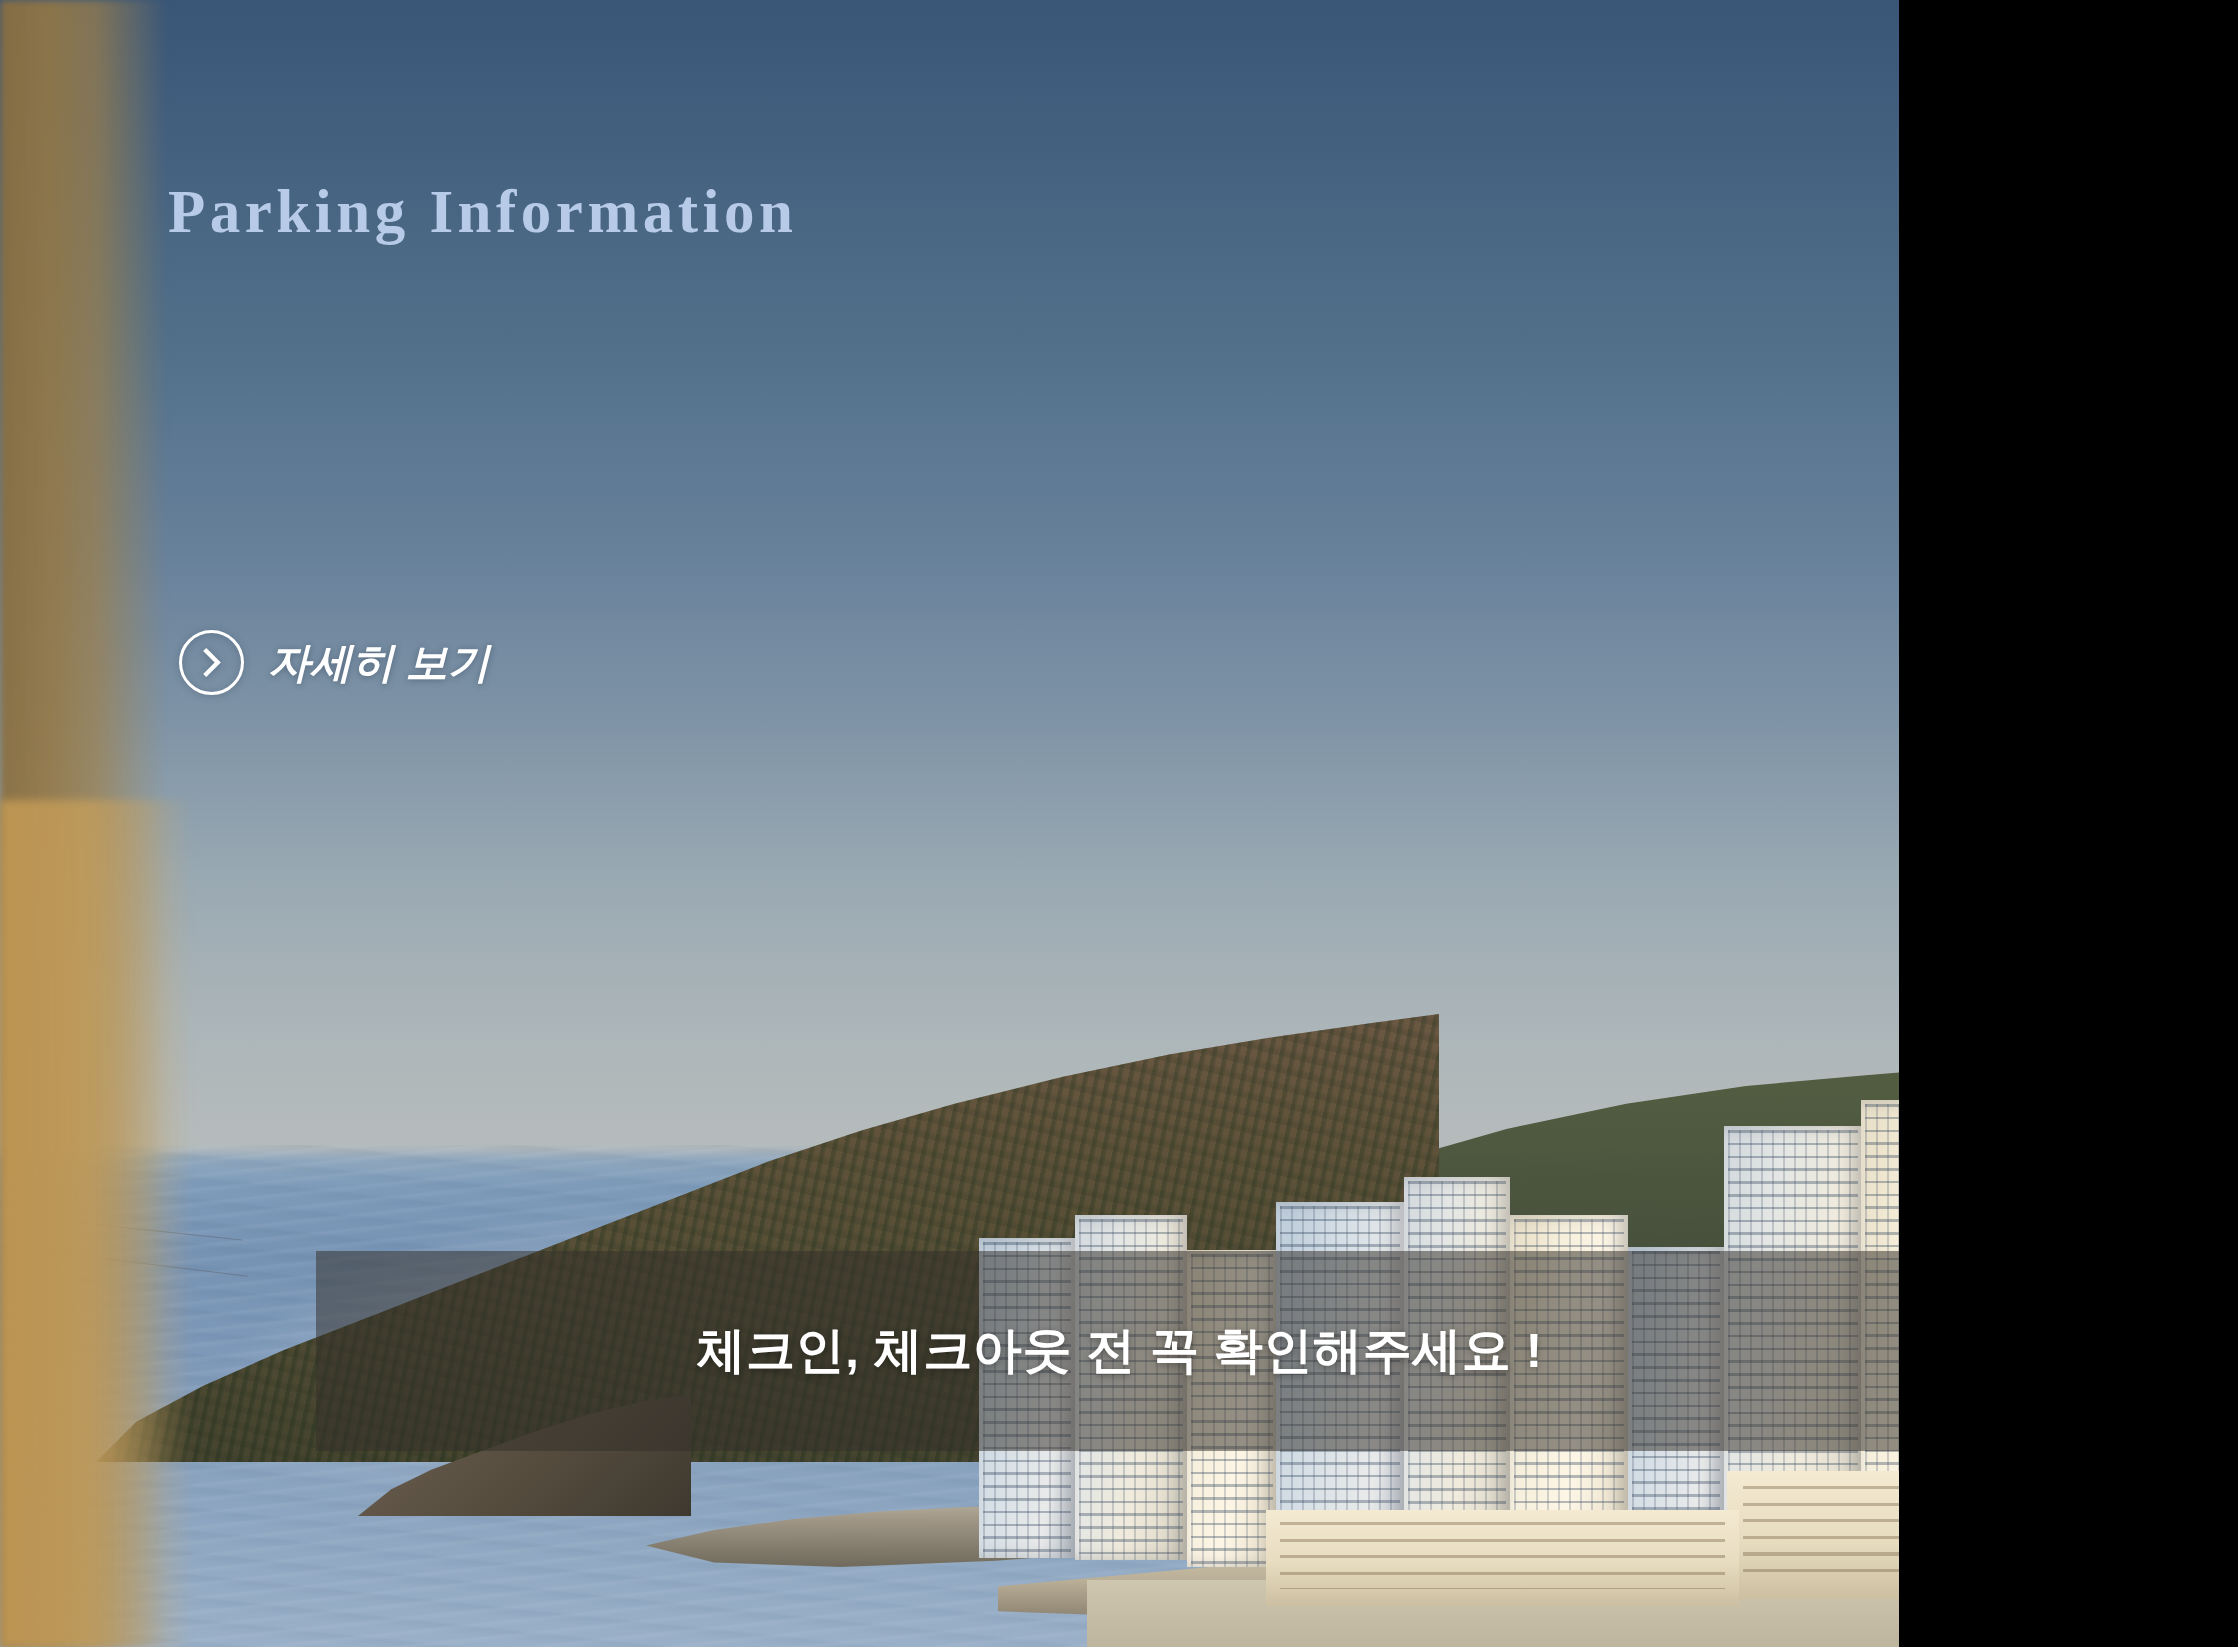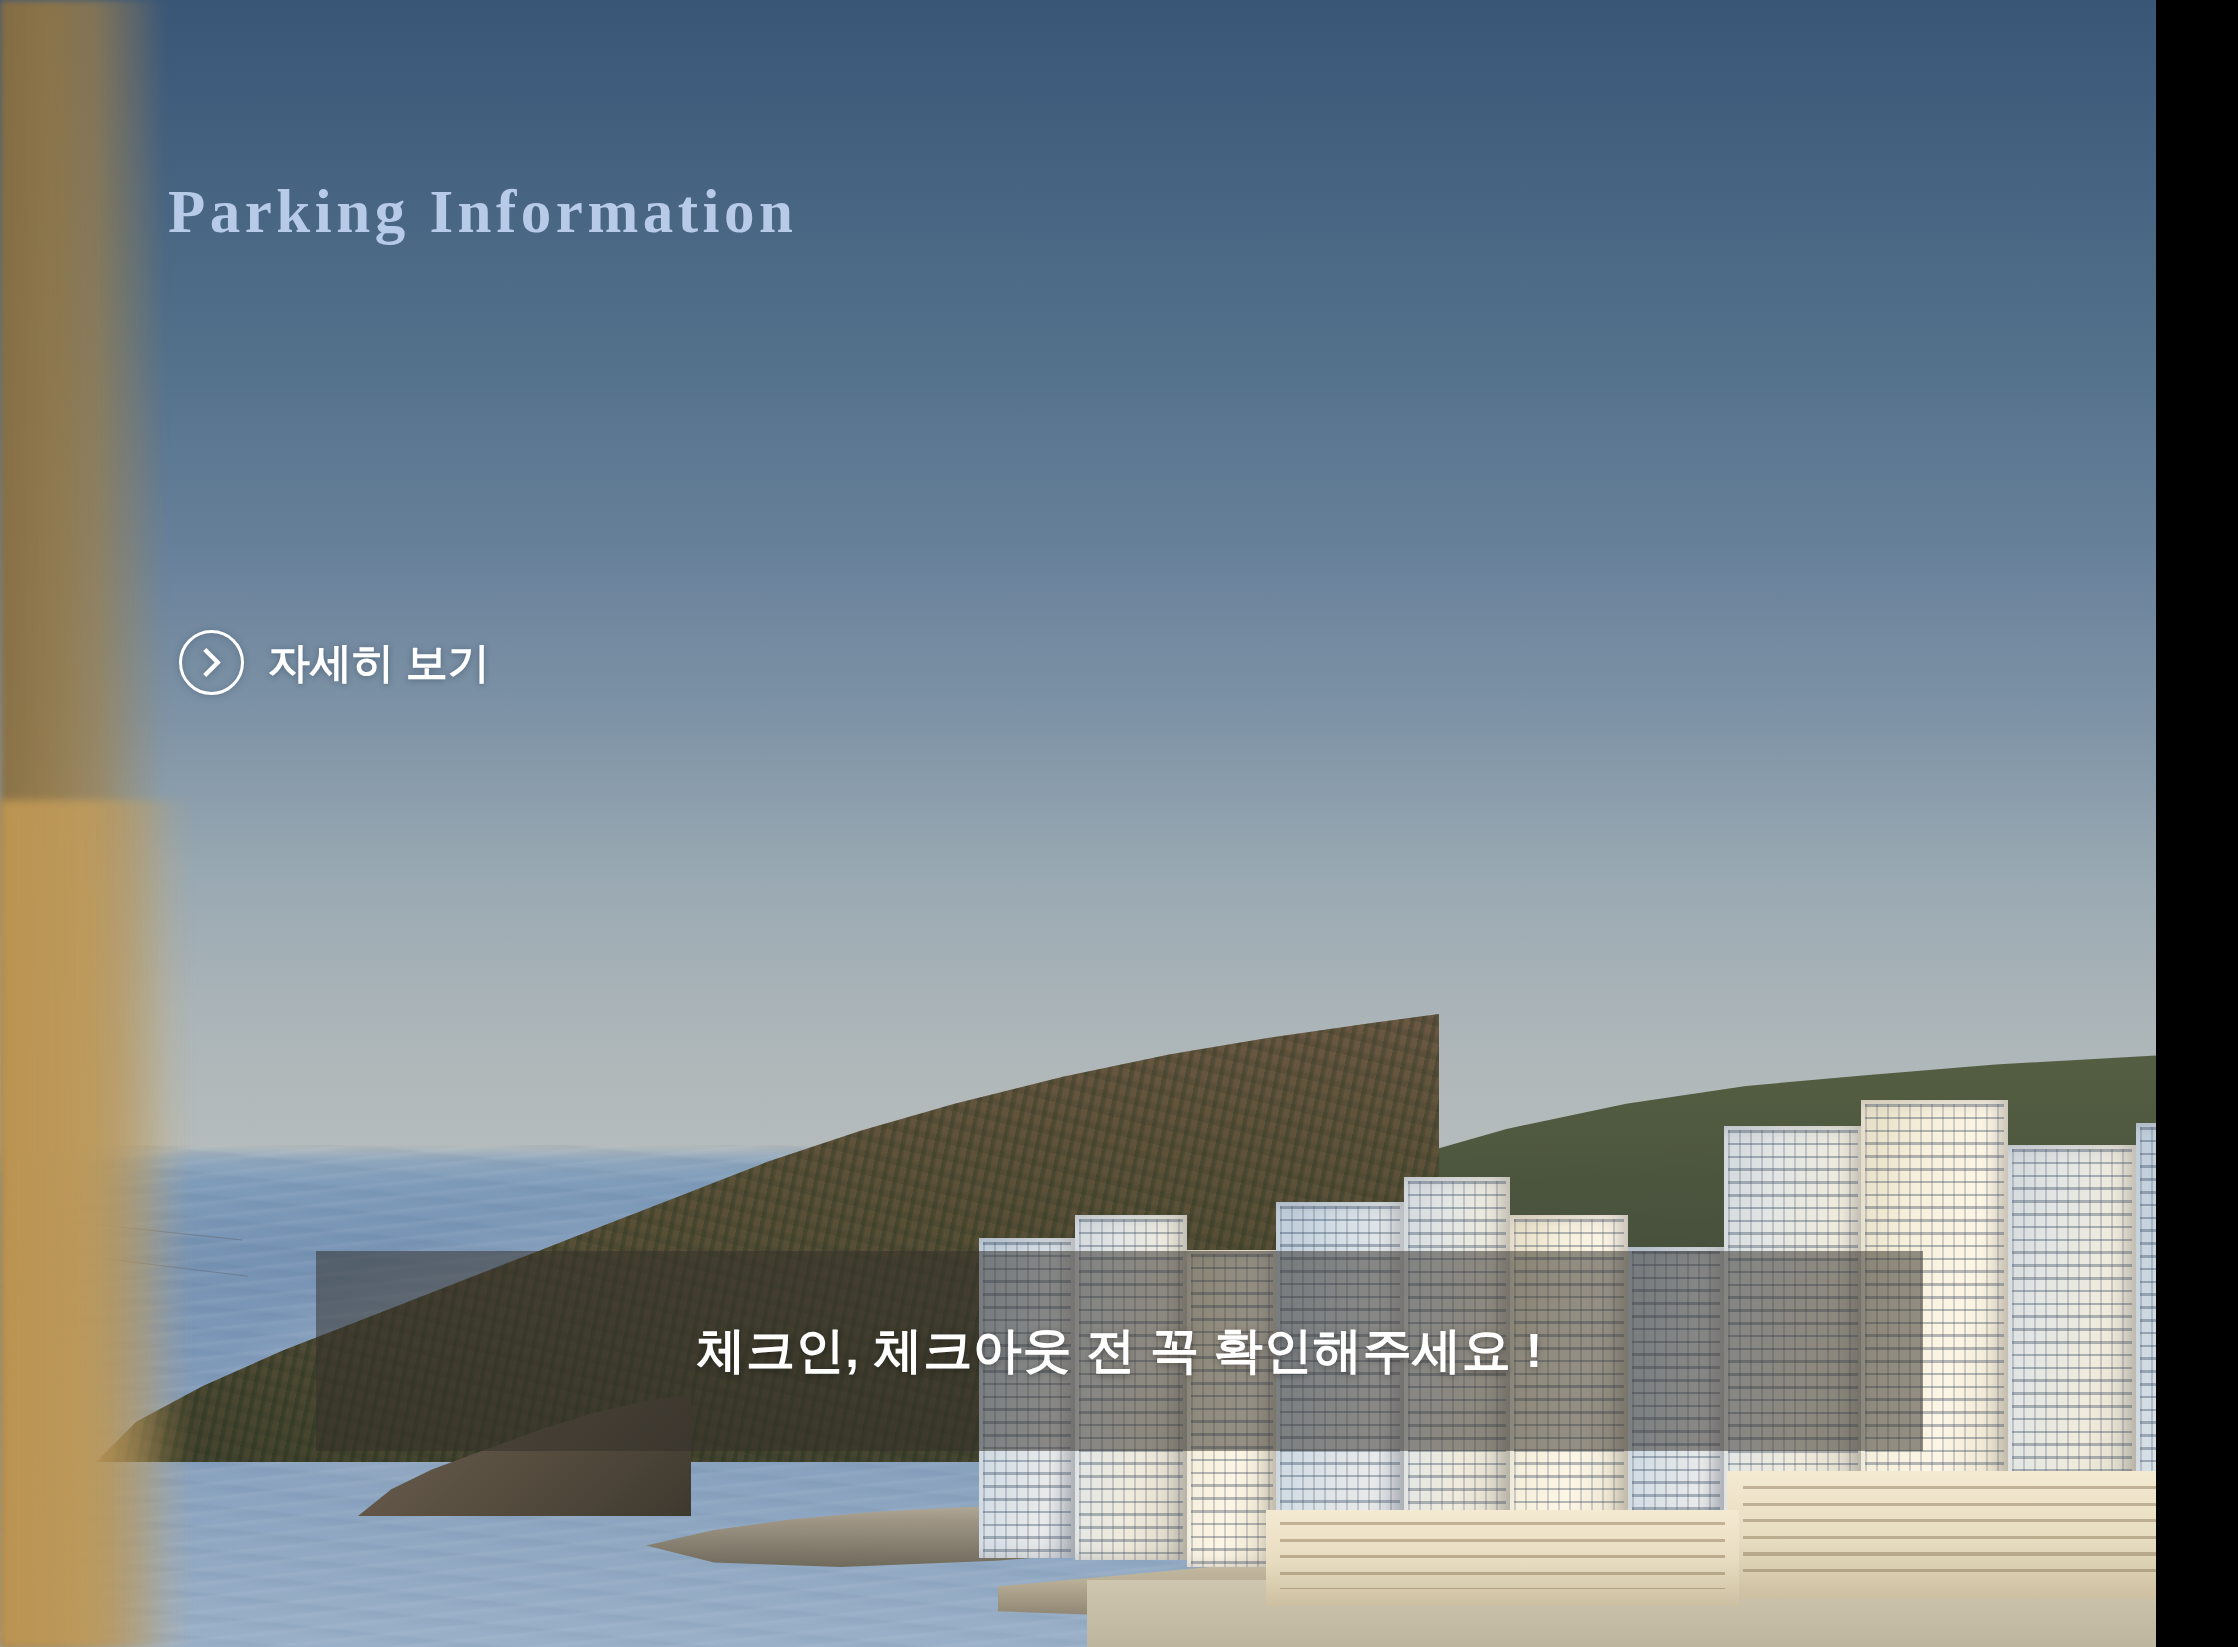--- a/index.html
+++ b/index.html
@@ -6,21 +6,21 @@
     margin: 0;
     padding: 0;
     background: #000;
   }
   body {
     font-family: "Liberation Sans", "DejaVu Sans", sans-serif;
   }
 
   #stage {
     position: relative;
-    width: 2156px;
+    width: 1899px;
     height: 1648px;
     overflow: hidden;
     background: #0f172a;
   }
 
   
   .photo {
     position: absolute;
     inset: 0;
     overflow: hidden;
@@ -274,20 +274,21 @@
     filter: drop-shadow(0 1.3px 3.8px rgba(20,35,55,.30));
   }
   .chevron-circle svg { display: block; }
   .detail-link-label {
     font-size: 42px;
     font-weight: 700;
     color: #ffffff;
     letter-spacing: 0px;
     white-space: nowrap;
     text-shadow: 0 1.3px 6.4px rgba(20,35,55,.35);
+    font-style: italic;
   }
 
   
   .notice-band {
     position: absolute;
     left: 316px;
     top: 1251px;
     width: 1607px;
     height: 200px;
     background: rgba(52,48,42,.52);

